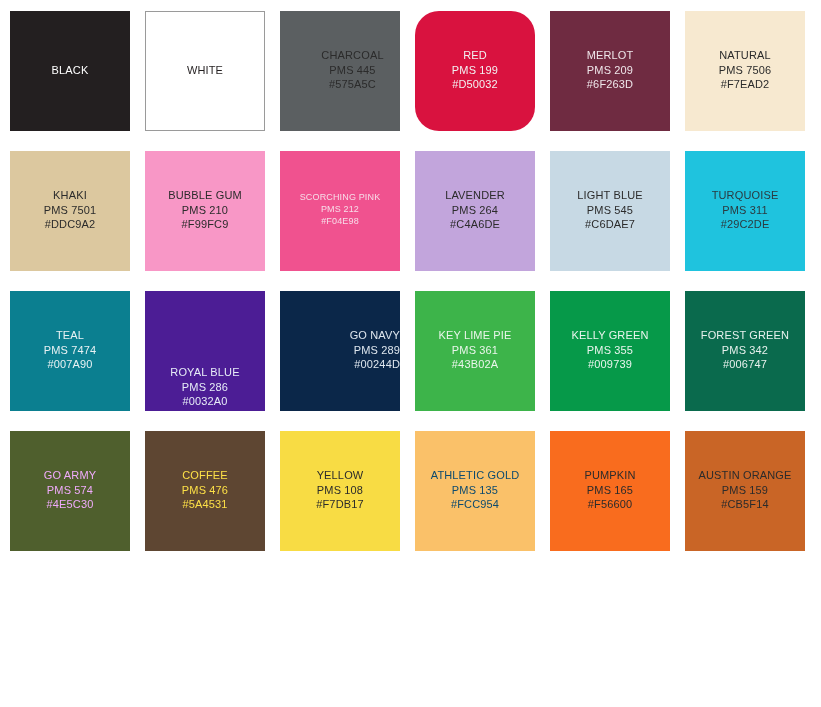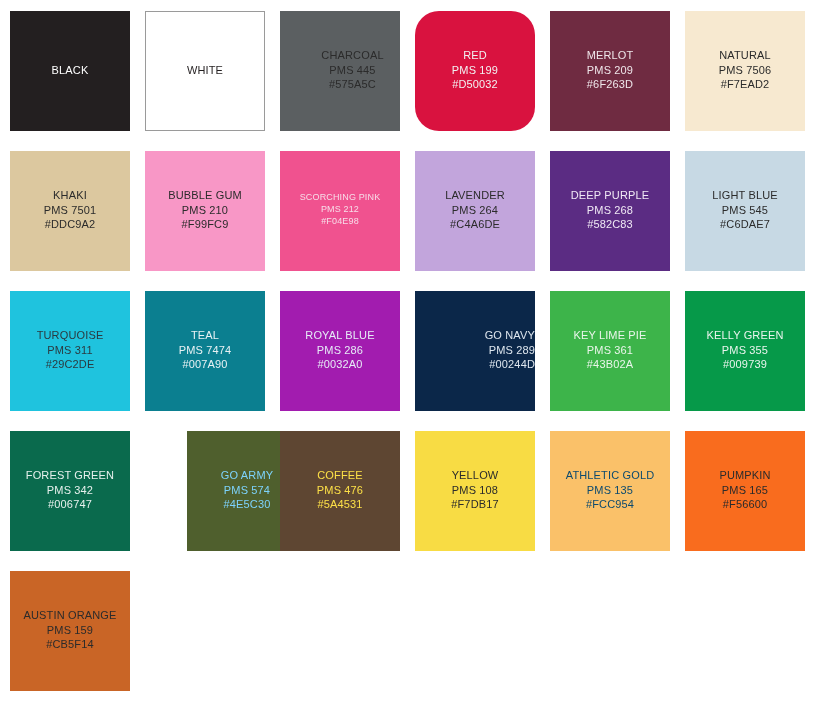--- a/index.html
+++ b/index.html
@@ -130,27 +130,20 @@
         <span class="swatch-hex">#F04E98</span>
       </div>
     </div>
     <div class="swatch" style="background-color: rgb(194, 165, 220); color: rgb(43, 43, 43);">
       <div class="swatch-lines">
         <span class="swatch-name">LAVENDER</span>
         <span class="swatch-pms">PMS 264</span>
         <span class="swatch-hex">#C4A6DE</span>
       </div>
     </div>
-    <div class="swatch" style="background-color: rgb(91, 44, 131); color: rgb(240, 233, 245);">
-      <div class="swatch-lines">
-        <span class="swatch-name">DEEP PURPLE</span>
-        <span class="swatch-pms">PMS 268</span>
-        <span class="swatch-hex">#582C83</span>
-      </div>
-    </div>
     <div class="swatch" style="background-color: rgb(199, 217, 228); color: rgb(43, 43, 43);">
       <div class="swatch-lines">
         <span class="swatch-name">LIGHT BLUE</span>
         <span class="swatch-pms">PMS 545</span>
         <span class="swatch-hex">#C6DAE7</span>
       </div>
     </div>
     <div class="swatch" style="background-color: rgb(31, 195, 222); color: rgb(43, 58, 64);">
       <div class="swatch-lines">
         <span class="swatch-name">TURQUOISE</span>
@@ -158,21 +151,21 @@
         <span class="swatch-hex">#29C2DE</span>
       </div>
     </div>
     <div class="swatch" style="background-color: rgb(11, 127, 144); color: rgb(233, 242, 244);">
       <div class="swatch-lines">
         <span class="swatch-name">TEAL</span>
         <span class="swatch-pms">PMS 7474</span>
         <span class="swatch-hex">#007A90</span>
       </div>
     </div>
-    <div class="swatch" style="background-color: #a21caf; color: rgb(230, 236, 247);">
+    <div class="swatch" style="background-color: #4c1d95; color: rgb(230, 236, 247); justify-content: flex-end;">
       <div class="swatch-lines">
         <span class="swatch-name">ROYAL BLUE</span>
         <span class="swatch-pms">PMS 286</span>
         <span class="swatch-hex">#0032A0</span>
       </div>
     </div>
     <div class="swatch" style="background-color: rgb(11, 39, 73); color: rgb(222, 230, 238); text-align: right;">
       <div class="swatch-lines">
         <span class="swatch-name">GO NAVY</span>
         <span class="swatch-pms">PMS 289</span>
@@ -193,21 +186,21 @@
         <span class="swatch-hex">#009739</span>
       </div>
     </div>
     <div class="swatch" style="background-color: rgb(10, 106, 77); color: rgb(231, 241, 237);">
       <div class="swatch-lines">
         <span class="swatch-name">FOREST GREEN</span>
         <span class="swatch-pms">PMS 342</span>
         <span class="swatch-hex">#006747</span>
       </div>
     </div>
-    <div class="swatch" style="background-color: rgb(79, 95, 45); color: #7dd3fc; margin-left: 42px;">
+    <div class="swatch" style="background-color: rgb(79, 95, 45); color: #f0abfc;">
       <div class="swatch-lines">
         <span class="swatch-name">GO ARMY</span>
         <span class="swatch-pms">PMS 574</span>
         <span class="swatch-hex">#4E5C30</span>
       </div>
     </div>
     <div class="swatch" style="background-color: rgb(94, 70, 50); color: #fde047;">
       <div class="swatch-lines">
         <span class="swatch-name">COFFEE</span>
         <span class="swatch-pms">PMS 476</span>

